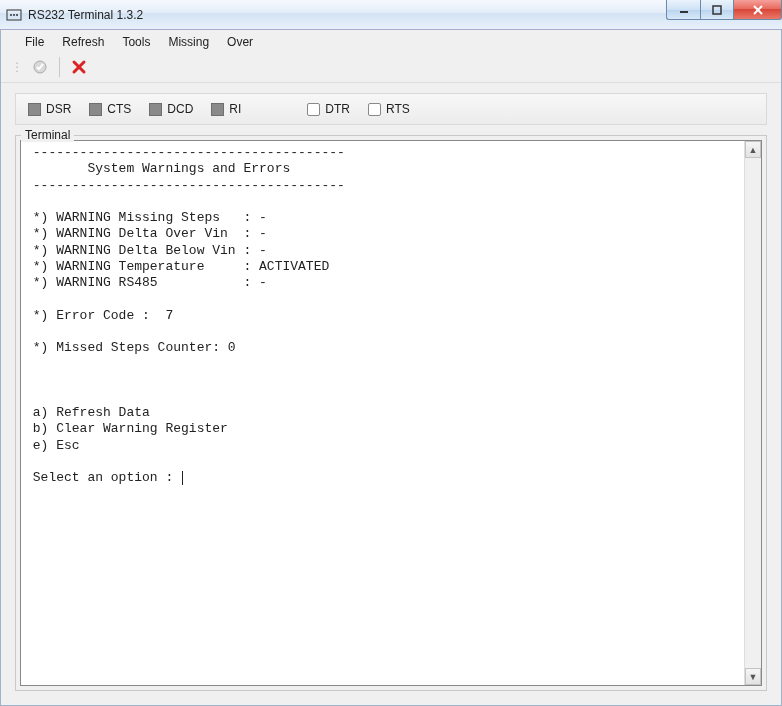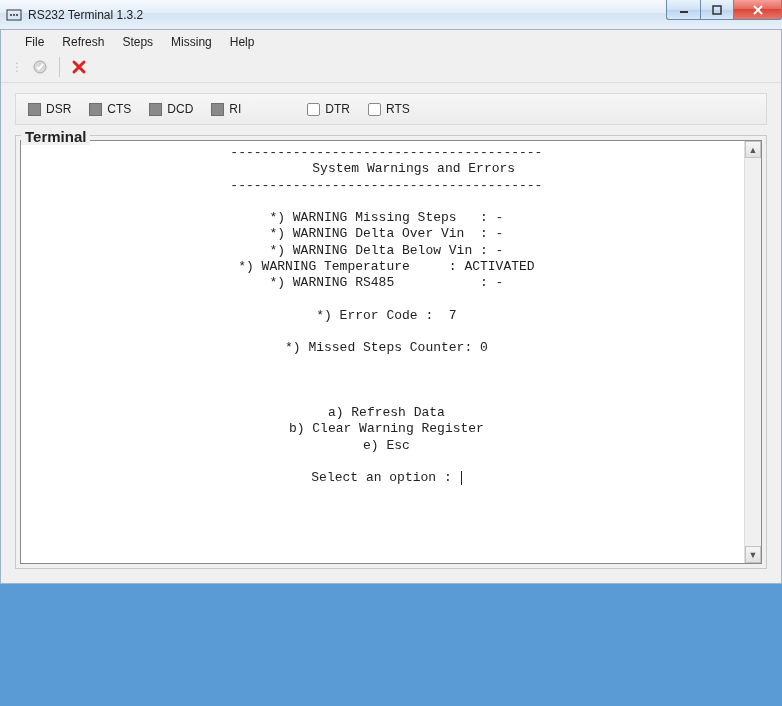--- a/index.html
+++ b/index.html
@@ -6,21 +6,21 @@
   body {
     margin: 0;
     padding: 0;
     font-family: "Segoe UI", Tahoma, sans-serif;
     font-size: 12px;
     background: #5a9bd5;
     overflow: hidden;
   }
   .window {
     width: 782px;
-    height: 584px;
+    height: 706px;
     background: #7dd3fc;
     display: flex;
     flex-direction: column;
     box-shadow: 0 0 8px rgba(0,0,0,0.3);
   }
   .titlebar {
     height: 30px;
     background: linear-gradient(to bottom, #f5f9fd 0%, #e3edf8 45%, #d3e3f3 46%, #e8f1fb 100%);
     border-bottom: 1px solid #aac;
     display: flex;
@@ -67,21 +67,20 @@
   }
   .win-btn svg { display:block; }
   .client {
     flex: 1;
     background: #f0f0f0;
     border: 1px solid #9db5cc;
     border-top: none;
     display: flex;
     flex-direction: column;
     padding: 0;
-    text-align: center;
   }
   .menubar {
     display: flex;
     gap: 2px;
     padding: 3px 8px 3px 16px;
     background: #f0f0f0;
   }
   .menubar .menu-item {
     padding: 2px 8px;
     color: #222;
@@ -142,24 +141,24 @@
     display: flex;
     flex-direction: column;
     position: relative;
   }
   .terminal-group .group-label {
     position: absolute;
     top: -7px;
     left: 6px;
     background: #f0f0f0;
     padding: 0 4px;
-    font-size: 15px;
+    font-size: 12px;
     color: #222;
     z-index: 2;
-    font-weight: bold;
+    font-weight: normal;
   }
   .terminal-border {
     flex: 1;
     border: 1px solid #c9c9c9;
     padding: 4px 4px 4px 4px;
     margin-top: 0;
     display: flex;
   }
   .terminal-wrap {
     flex:1;
@@ -236,23 +235,23 @@
             <line x1="10" y1="1" x2="2" y2="9" stroke="#fff" stroke-width="2"></line>
           </svg>
       </div>
     </div>
   </div>
 
   <div class="client">
     <div class="menubar">
       <div class="menu-item">File</div>
       <div class="menu-item">Refresh</div>
-      <div class="menu-item">Steps</div>
+      <div class="menu-item">Tools</div>
       <div class="menu-item">Missing</div>
-      <div class="menu-item">Help</div>
+      <div class="menu-item">Over</div>
     </div>
 
     <div class="toolbar">
       <span style="color:#bbb;font-size:12px;">⋮</span>
       <div class="tb-btn">
         <svg width="16" height="16" viewBox="0 0 16 16">
           <circle cx="8" cy="8" r="6" fill="#d9d9d9" stroke="#aaa"></circle>
           <path d="M5 8 L7 10 L11 5" fill="none" stroke="#fff" stroke-width="2"></path>
         </svg>
       </div>

